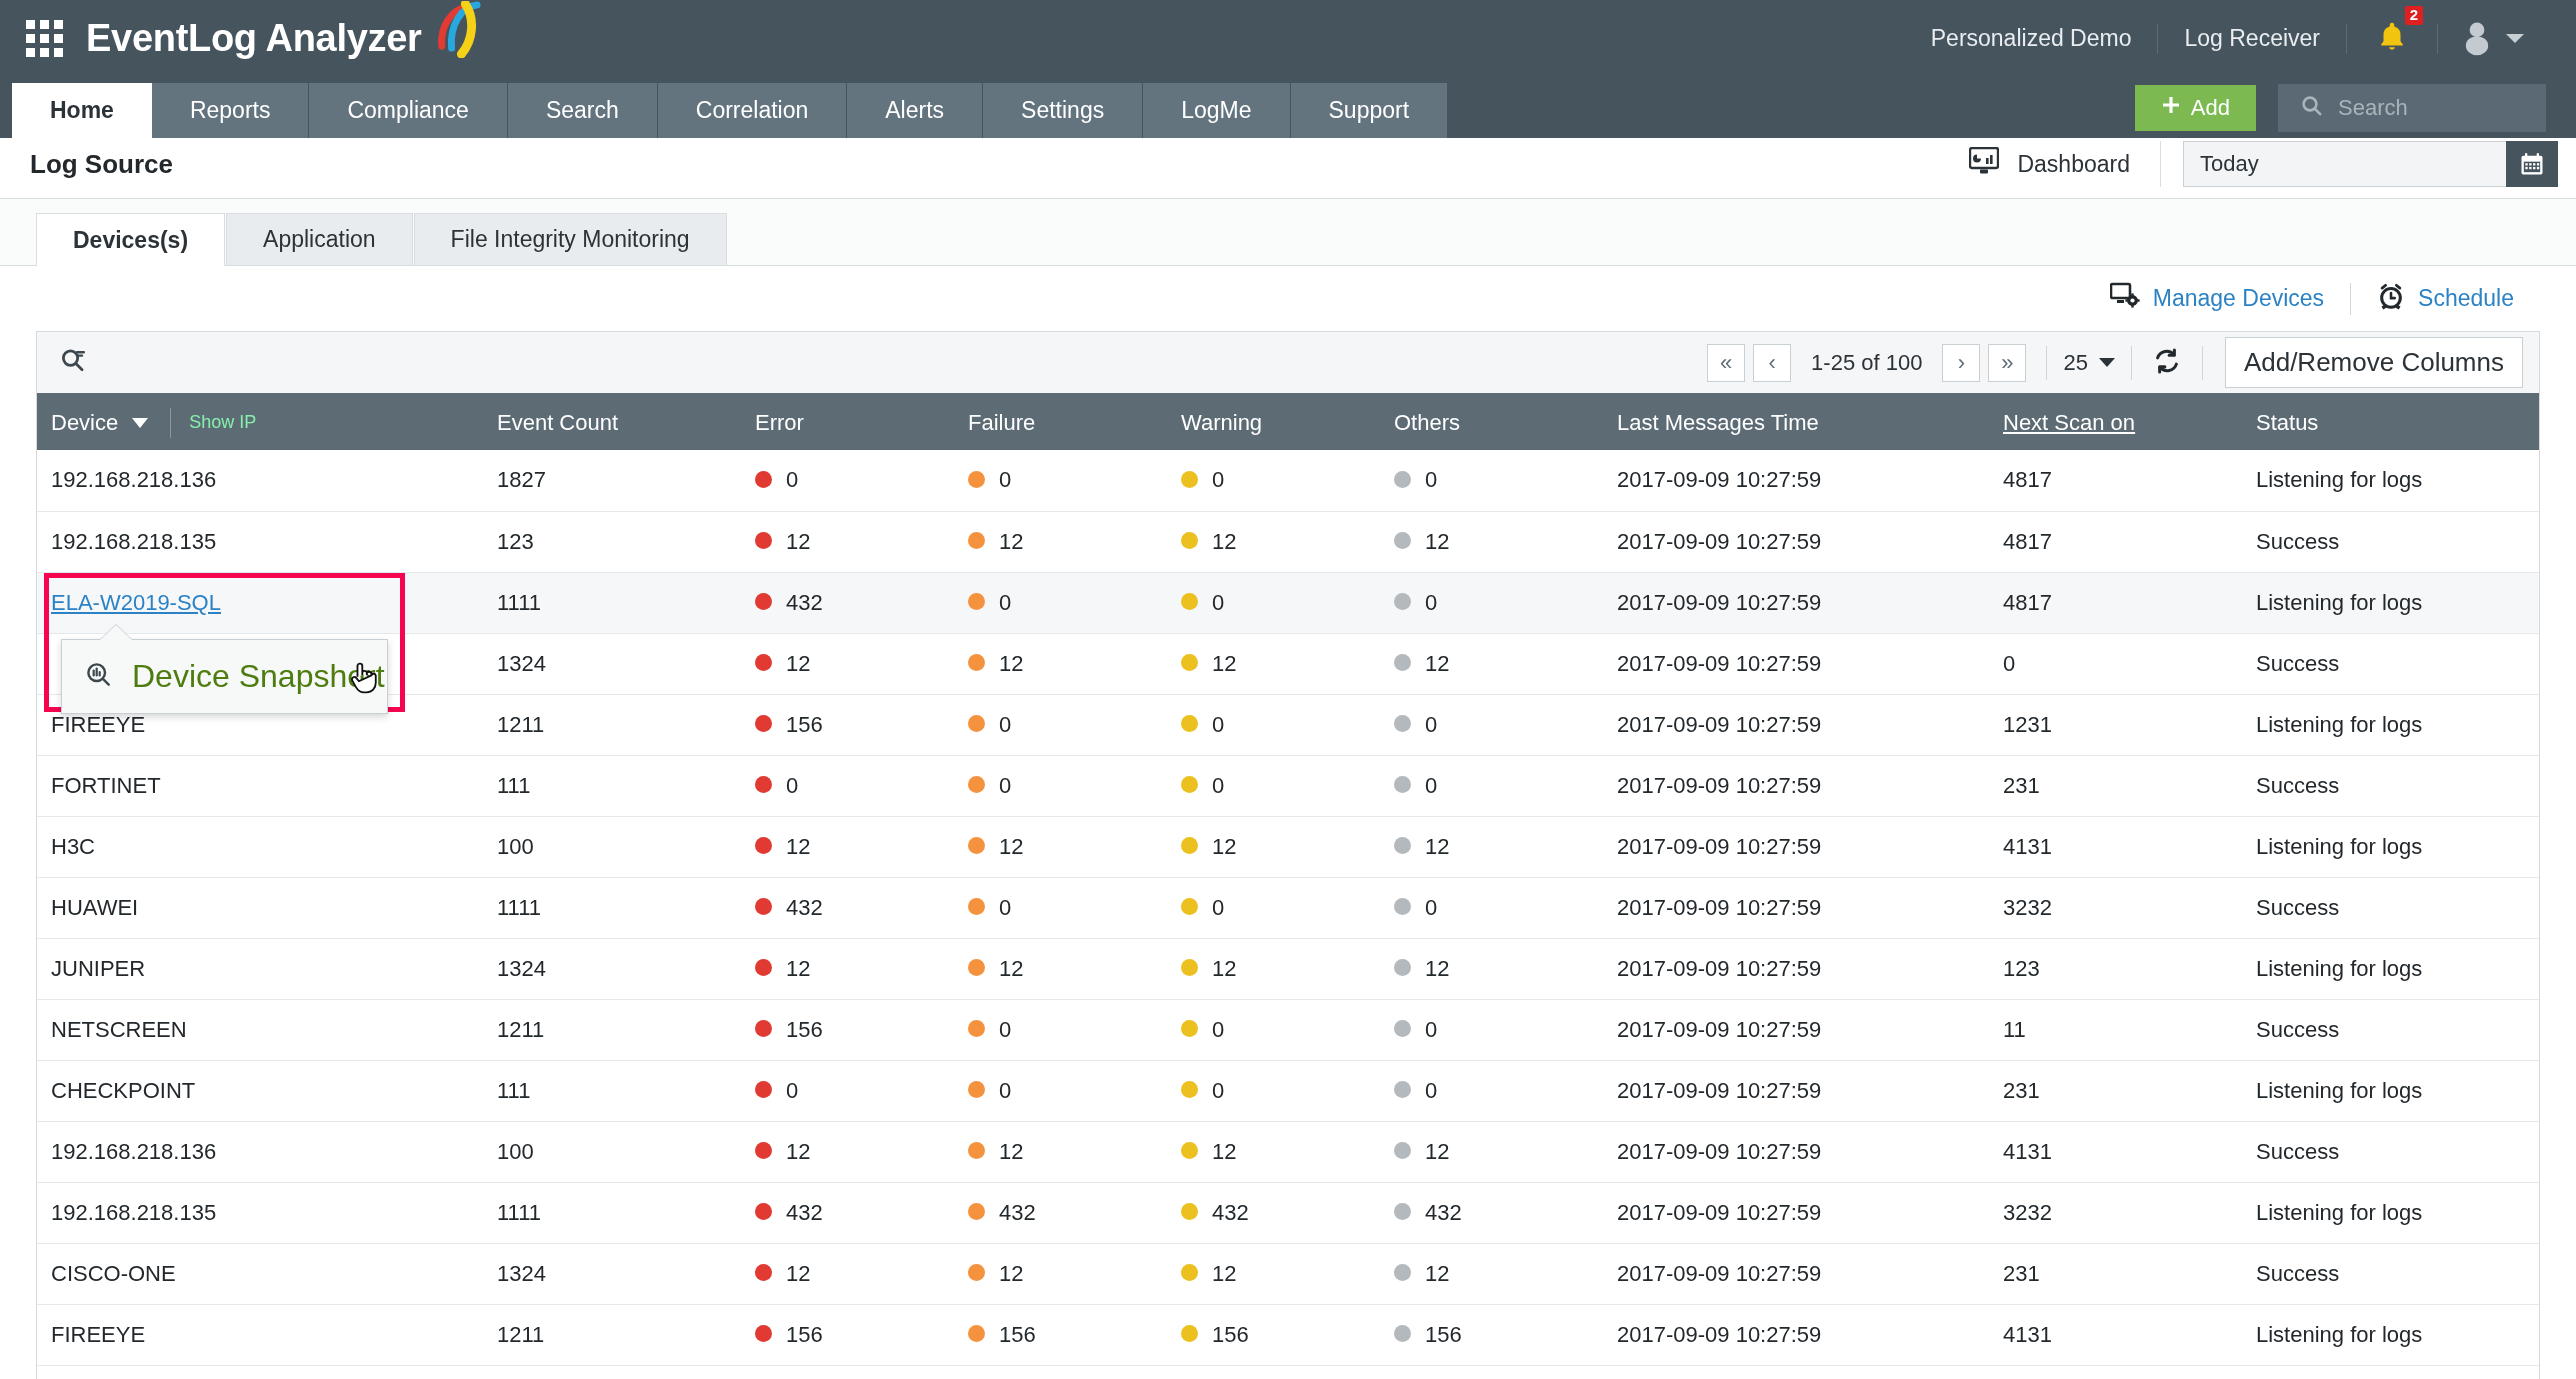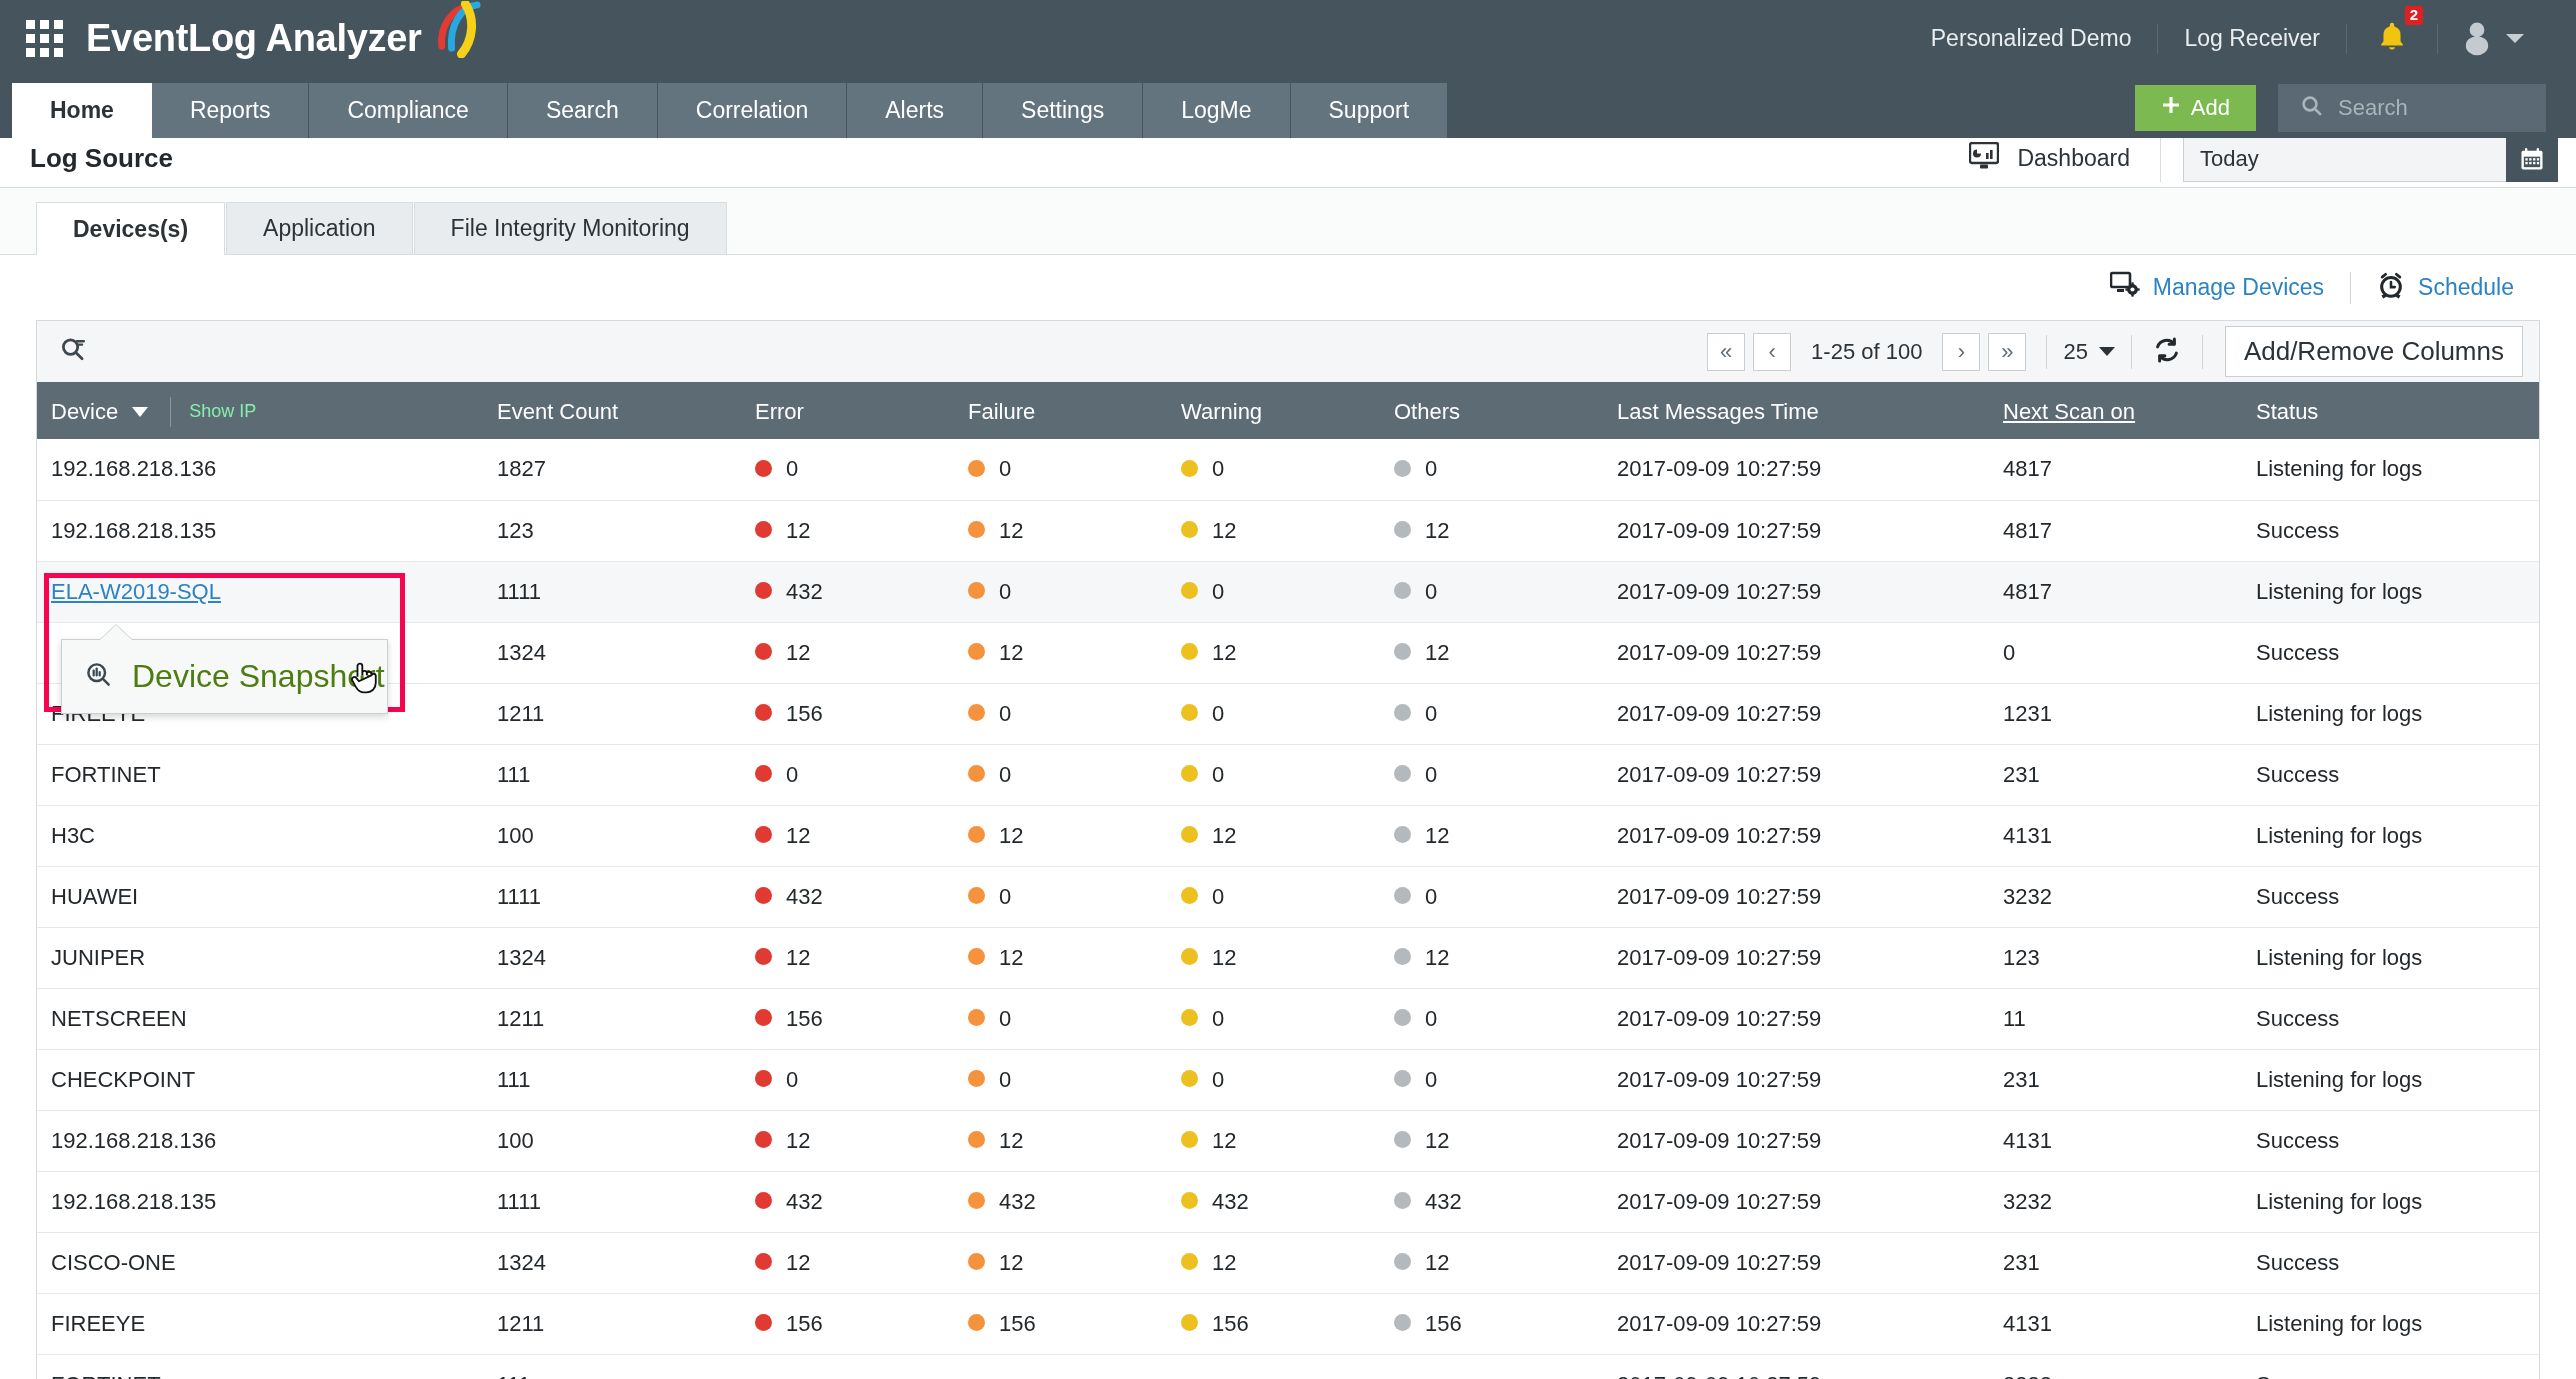--- a/index.html
+++ b/index.html
@@ -119,21 +119,21 @@
     display: flex; align-items: center;
     gap: 14px;
     padding: 10px 22px;
     width: 268px;
     cursor: text;
   }
   .search-box span.ph { color: #aab4bb; font-size: 22px; }
 
   
   .titlebar {
-    height: 50px;
+    height: 61px;
     background: #ffffff;
     border-bottom: 1px solid #d8dde0;
     display: flex; align-items: center;
     padding: 0 0 8px 30px;
   }
   .page-title { font-size: 26px; font-weight: bold; color: #22282c; }
   .titlebar-right { margin-left: auto; display: flex; align-items: center; height: 100%; }
   .dash-link {
     display: flex; align-items: center; gap: 18px;
     font-size: 23px; color: #2b3238;

